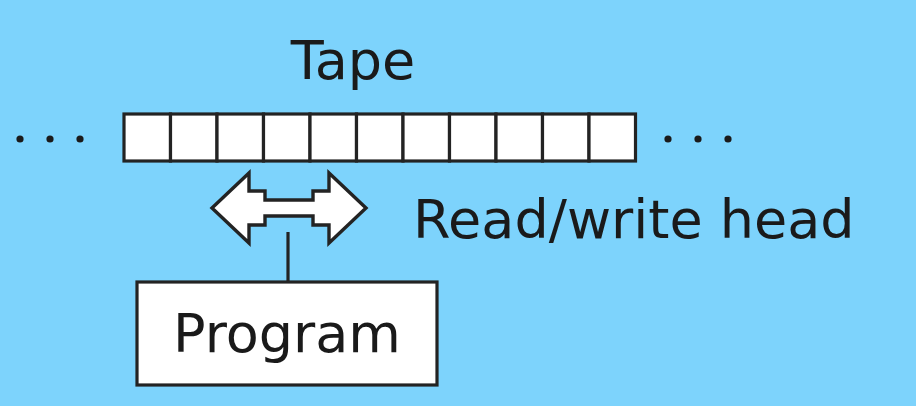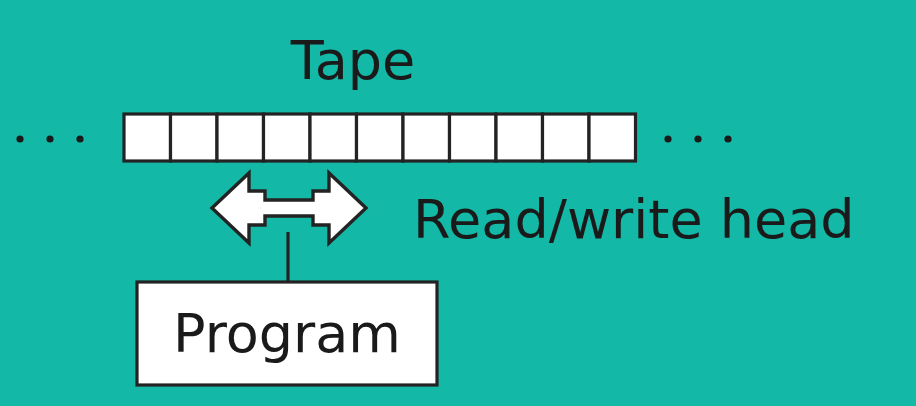--- a/index.html
+++ b/index.html
@@ -7,21 +7,21 @@
     padding: 0;
     background: #ffffff;
   }
   body {
     font-family: "DejaVu Sans", sans-serif;
   }
   #diagram-root {
     position: relative;
     width: 916px;
     height: 406px;
-    background: #14b8a6;
+    background: #7dd3fc;
     overflow: hidden;
   }
   #diagram-svg {
     position: absolute;
     left: 0;
     top: 0;
     width: 916px;
     height: 406px;
     display: block;
   }

